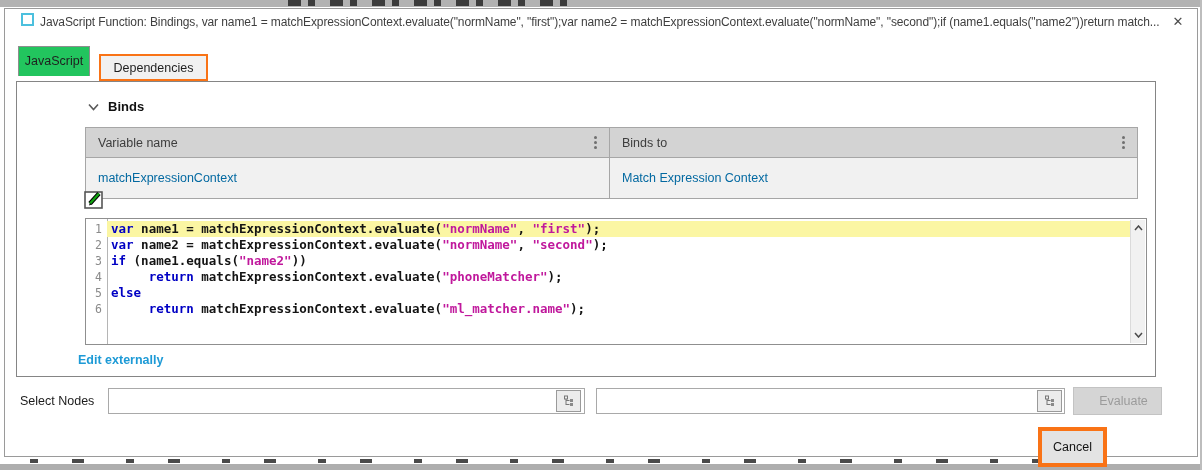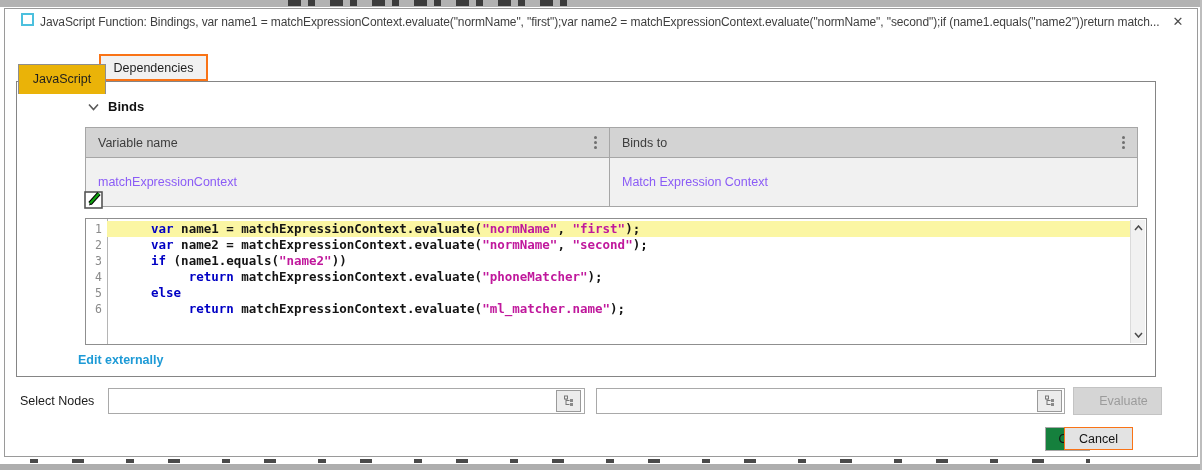--- a/index.html
+++ b/index.html
@@ -21,56 +21,56 @@
   .dialog { position:absolute; left:4px; top:8px; width:1194px; height:449px; background:#fff; border:1px solid #9a9a9a; }
 
   .title-icon { position:absolute; left:21px; top:13px; width:13px; height:13px; border:2px solid #4cc0de; background:#fff; }
   .title-text { position:absolute; left:40px; top:13px; width:1122px; height:18px; line-height:18px;
     font-size:12px; letter-spacing:-0.1px; color:#3f3f3f; white-space:nowrap; overflow:hidden; }
   .close-btn { position:absolute; left:1166px; top:11px; width:24px; height:22px; text-align:center; line-height:22px;
     font-size:13px; color:#4d4d4d; cursor:pointer; }
 
   
   .tab { position:absolute; text-align:center; font-size:12.5px; color:#1f1f1f; }
-  .tab-active { left:18px; top:64px; width:88px; height:30px; line-height:28px; background:#eab308;
+  .tab-active { left:18px; top:46px; width:72px; height:30px; line-height:28px; background:#22c55e;
     border:1px solid #8e8e8e; border-bottom:none; z-index:3; }
   .tab-inactive { left:99px; top:54px; width:109px; height:27px; line-height:25px; background:#f1f1f1;
     border:2px solid #f97316; z-index:1; }
 
   .panel { position:absolute; left:16px; top:81px; width:1140px; height:296px; background:#fff; border:1px solid #858585; z-index:2; }
 
   .lbl { position:absolute; font-size:12.5px; color:#1c1c1c; }
   .binds-lbl { left:28px; top:96px; }
   .script-lbl { left:28px; top:221px; }
 
   .binds-head { position:absolute; left:88px; top:99px; display:flex; align-items:center; gap:9px; cursor:pointer; z-index:4; }
   .binds-head .bh-title { font-size:13px; font-weight:bold; color:#111; }
 
   
   .btable { position:absolute; left:85px; top:127px; width:1053px; border:1px solid #a6a6a6; z-index:4; background:#fff; }
   .brow { display:flex; }
   .bhead { background:var(--thbg,#d3d3d3); height:30px; border-bottom:1px solid #a6a6a6; color:#3d3d3d; }
-  .bbody { background:var(--trbg,#f1f1f1); height:48px; color:#8b5cf6; }
+  .bbody { background:var(--trbg,#f1f1f1); height:40px; color:#0369a1; }
   .bcell { display:flex; align-items:center; padding:0 8px 0 12px; font-size:12.5px; overflow:hidden; }
   .bcol1 { width:524px; border-right:1px solid #a6a6a6; flex:none; }
   .bcol2 { flex:1; }
   .kebab { margin-left:auto; display:flex; flex-direction:column; gap:2px; padding:4px 4px; cursor:pointer; }
   .kebab i { width:3px; height:3px; border-radius:50%; background:#6f6f6f; }
 
   .pencil-btn { position:absolute; left:84px; top:191px; width:20px; height:19px; z-index:4; cursor:pointer; }
 
   
   .editor { position:absolute; left:85px; top:218px; width:1062px; height:127px; border:1px solid #8f8f8f; background:#fff; z-index:4; }
   .code-area { position:absolute; left:0; top:0; right:16px; bottom:0; overflow:hidden; padding-top:2px; }
   .gutter-sep { position:absolute; left:21px; top:0; bottom:0; width:1px; background:#b5b5b5; }
   .code-row { display:flex; height:16px; line-height:16px; font-family:"DejaVu Sans Mono", monospace; font-weight:bold; font-size:12.5px; }
   .gutter-num { width:21px; padding-right:5px; text-align:right; color:#8a8a8a; font-weight:normal; font-size:11.5px; flex:none; }
   .code-text { flex:1; white-space:pre; padding-left:4px; color:var(--code,#141414); }
   .code-text.hl { background:var(--hl,#fbf6a3); }
-  .tok-kw { color:var(--kw,#0000c4);margin-left:40px; }
+  .tok-kw { color:var(--kw,#0000c4); }
   .tok-st { color:var(--st,#c0189c); }
 
   .vscroll { position:absolute; top:1px; right:1px; bottom:1px; width:15px; background:#f1f1f1; border-left:1px solid #dadada; }
   .varrow { position:absolute; left:0; width:14px; height:14px; display:flex; align-items:center; justify-content:center; cursor:pointer; }
   .varrow.up { top:1px; } .varrow.down { bottom:1px; }
 
   .edit-ext { position:absolute; left:78px; top:353px; font-size:12.5px; color:var(--link,#1d9ad6); cursor:pointer; z-index:4;font-weight:bold; }
 
   
   .sn-lbl { left:20px; top:394px; }
@@ -78,21 +78,21 @@
     font-family:"Liberation Sans",sans-serif; font-size:12.5px; padding:0 30px 0 6px; color:#111; }
   .ni1 { left:108px; width:477px; }
   .ni2 { left:596px; width:469px; }
   .tree-btn { position:absolute; top:390px; width:25px; height:22px; background:#ececec; border:1px solid #9a9a9a;
     display:flex; align-items:center; justify-content:center; cursor:pointer; }
   .tb1 { left:556px; } .tb2 { left:1037px; }
 
   .btn { position:absolute; font-family:"Liberation Sans",sans-serif; font-size:12.5px; cursor:pointer; }
   .btn-evaluate { left:1073px; top:387px; width:89px; height:28px; background:#d5d5d5; border:1px solid #c3c3c3; color:#9b9b9b;padding-left:12px; }
   .btn-ok { left:1045px; top:427px; width:45px; height:24px; background:#15803d; border:1px solid #a8a8a8; color:#141414; }
-  .btn-cancel { left:1064px; top:427px; width:69px; height:23px; background:#e3e3e3; border:1px solid #f97316; color:#141414; }
+  .btn-cancel { left:1038px; top:427px; width:69px; height:40px; background:#e3e3e3; border:4px solid #f97316; color:#141414; }
 </style>
 </head>
 <body>
 
 <div class="screen">
 
   <div class="top-strip">
     <div class="frag"></div>
   </div>
   <div class="bottom-frag"></div>

